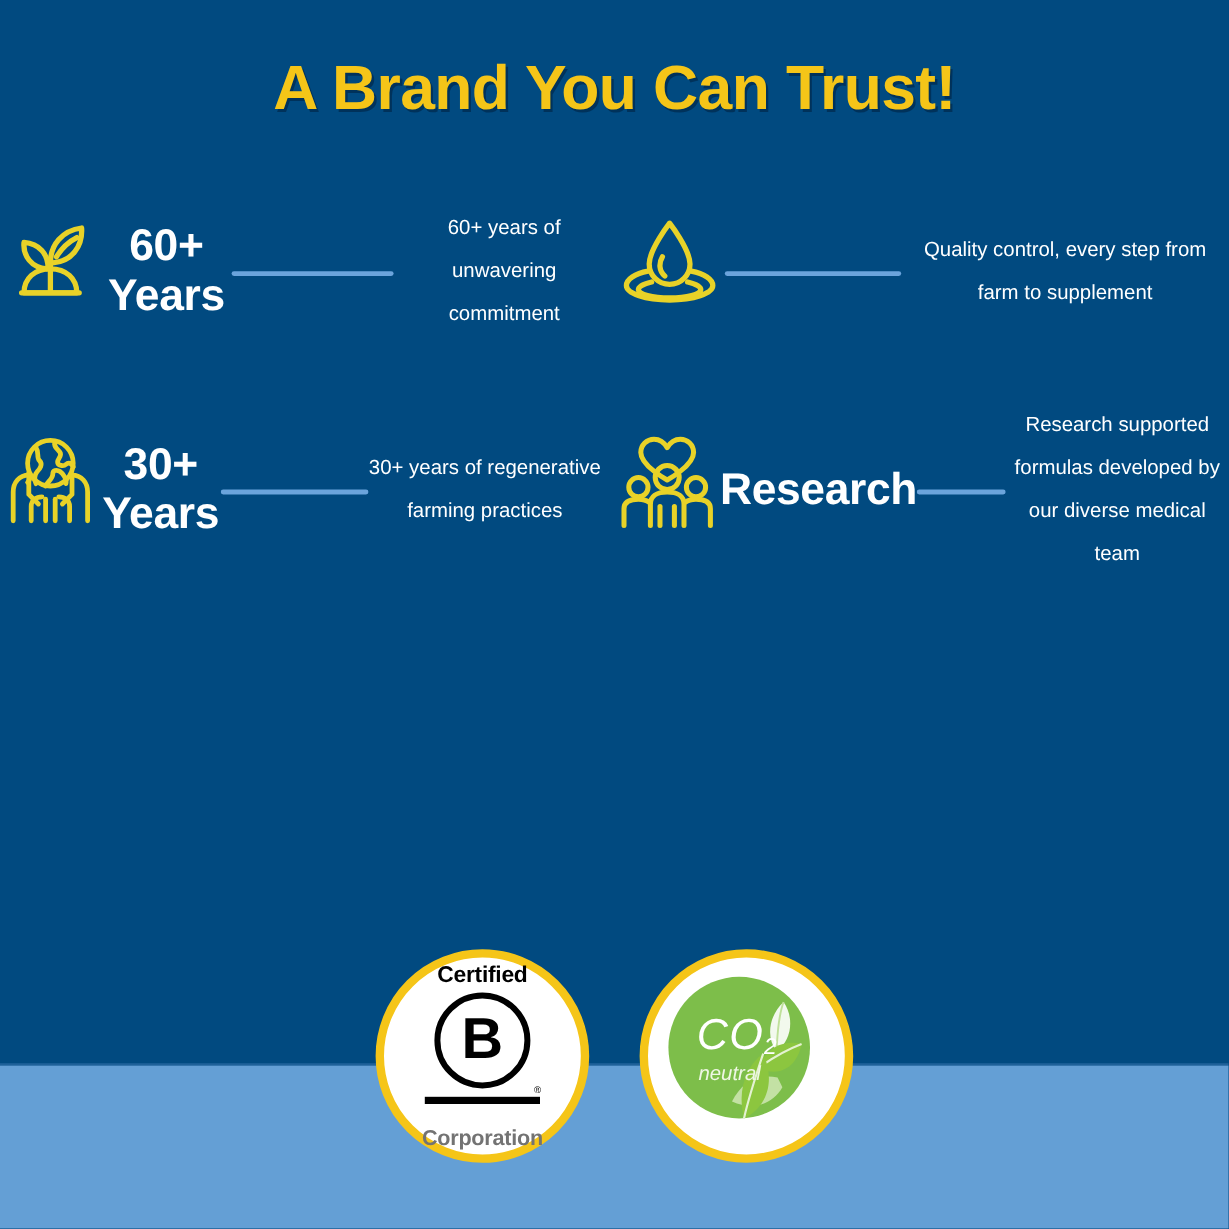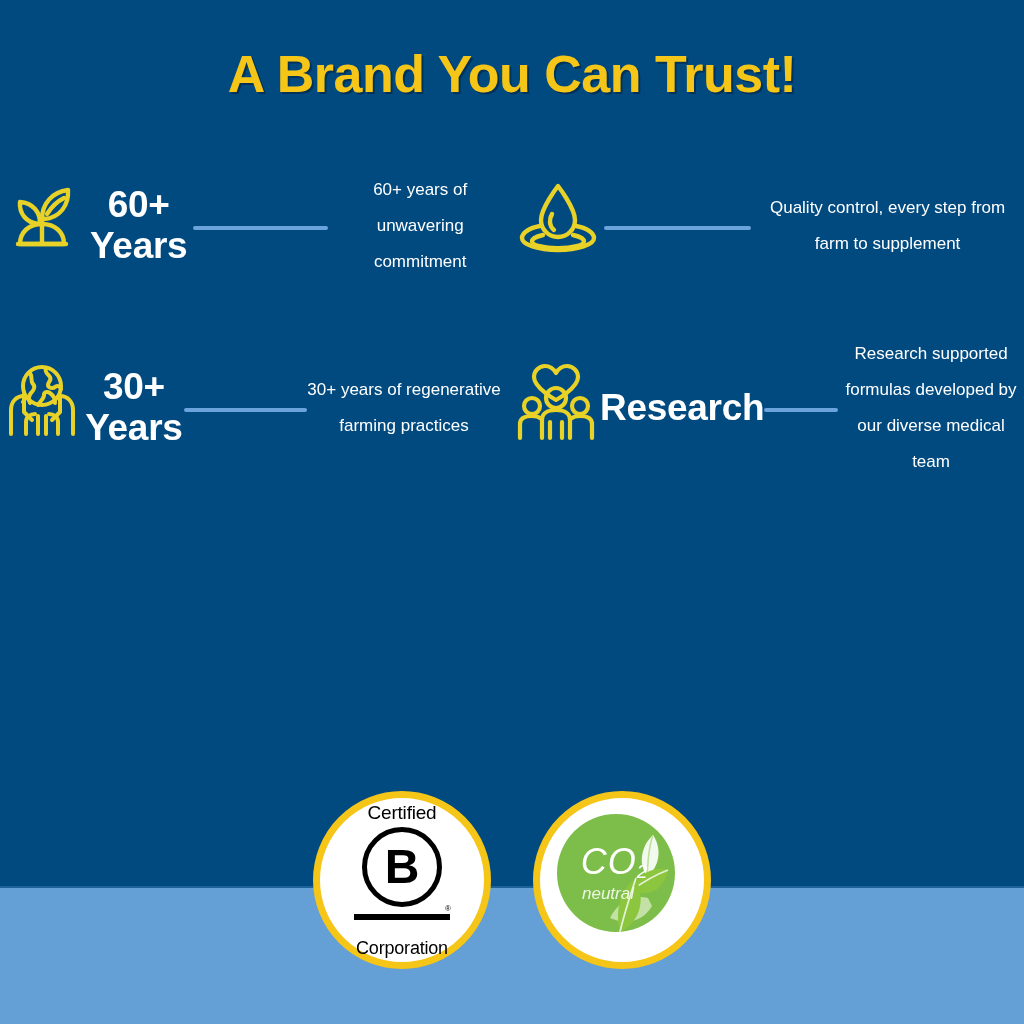--- a/index.html
+++ b/index.html
@@ -132,21 +132,21 @@
   }
   .bcorp-inner {
     width: 130px;
     display: flex;
     flex-direction: column;
     align-items: center;
     justify-content: center;
   }
   .bcorp-certified {
     font-size: 19px;
-    font-weight: normal;
+    font-weight: bold;
     color: #000000;
     letter-spacing: -0.2px;
     line-height: 1;
   }
   .bcorp-b {
     margin-top: 5px;
     width: 70px;
     height: 70px;
     border: 5px solid #000000;
     border-radius: 50%;
@@ -173,22 +173,22 @@
     position: absolute;
     right: -1px;
     top: -9px;
     font-size: 8px;
     color: #000000;
     line-height: 1;
   }
   .bcorp-corporation {
     margin-top: 19px;
     font-size: 18px;
-    font-weight: normal;
-    color: #000000;
+    font-weight: bold;
+    color: #737373;
     letter-spacing: -0.2px;
     line-height: 1;
   }
 
   .co2-inner {
     position: relative;
     width: 140px;
     height: 140px;
     font-style: italic;
   }

